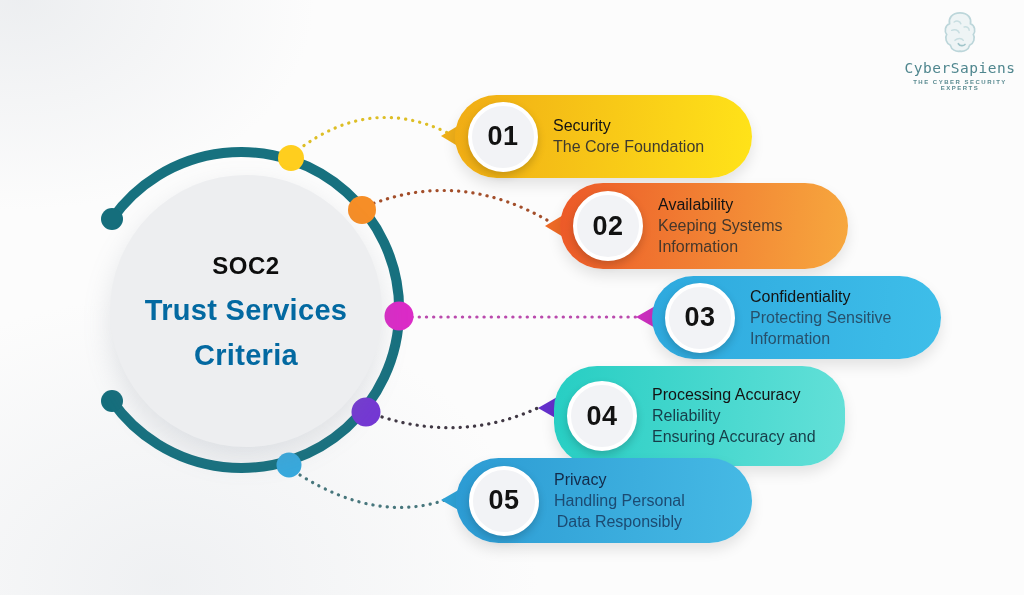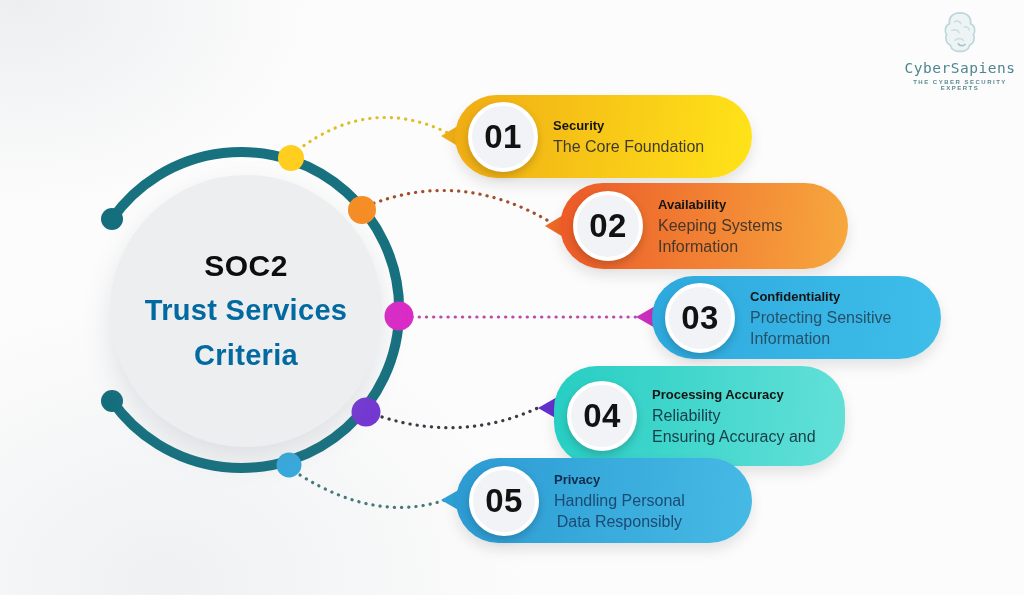--- a/index.html
+++ b/index.html
@@ -13,41 +13,41 @@
   }
   .layer{position:absolute;left:0;top:0;}
 
   
   .hub-inner{
     position:absolute;left:110px;top:175px;width:272px;height:272px;border-radius:50%;
     background:#EDEEF0;box-shadow:0 12px 28px rgba(120,130,145,.20);
     display:flex;flex-direction:column;align-items:center;justify-content:center;
     text-align:center;z-index:2;
   }
-  .hub-title{font-size:30px;font-weight:800;color:#0D0D0D;letter-spacing:.5px;line-height:44px;}
+  .hub-title{font-size:24px;font-weight:800;color:#0D0D0D;letter-spacing:.5px;line-height:44px;}
   .hub-sub{font-size:29px;font-weight:800;color:#0369a1;letter-spacing:.3px;line-height:45px;}
 
   
   .card{
     position:absolute;display:flex;align-items:center;border-radius:43px;
     box-shadow:0 7px 14px rgba(0,0,0,.10);z-index:3;
   }
   .c1{left:455px;top:95px;width:297px;height:83px;background:linear-gradient(95deg,#F0AC15,#FFE319);}
   .c2{left:560px;top:183px;width:288px;height:86px;background:linear-gradient(95deg,#EC5928,#F7A83E);}
   .c3{left:652px;top:276px;width:289px;height:83px;background:linear-gradient(95deg,#2EA9DE,#3EBEE9);}
   .c4{left:554px;top:366px;width:291px;height:100px;background:linear-gradient(95deg,#27CEC3,#63E0D8);}
   .c5{left:456px;top:458px;width:296px;height:85px;background:linear-gradient(95deg,#2C9BD3,#46BAE5);}
   .num-circle{
     flex:0 0 auto;width:62px;height:62px;margin-left:13px;border-radius:50%;
     background:#F2F3F6;border:4px solid #FFFFFF;box-shadow:0 4px 9px rgba(0,0,0,.18);
     display:flex;align-items:center;justify-content:center;
-    font-size:33px;font-weight:800;color:#121212;letter-spacing:.5px;
+    font-size:27px;font-weight:800;color:#121212;letter-spacing:.5px;
   }
   .card-text{margin-left:15px;padding-right:10px;}
-  .card-title{font-size:13px;font-weight:700;line-height:20px;color:#141414;}
+  .card-title{font-size:16px;font-weight:400;line-height:20px;color:#141414;}
   .card-sub{font-size:16px;font-weight:500;line-height:21px;}
   .c1 .card-sub{color:#3E3A2E;}
   .c2 .card-sub{color:#46372B;}
   .c3 .card-sub{color:#27506B;}
   .c4 .card-sub{color:#173D49;}
   .c5 .card-title{color:#132B4A;}
   .c5 .card-sub{color:#1C4B72;text-align:center;}
 
   
   .logo{position:absolute;left:894px;top:10px;width:132px;text-align:center;z-index:4;}

